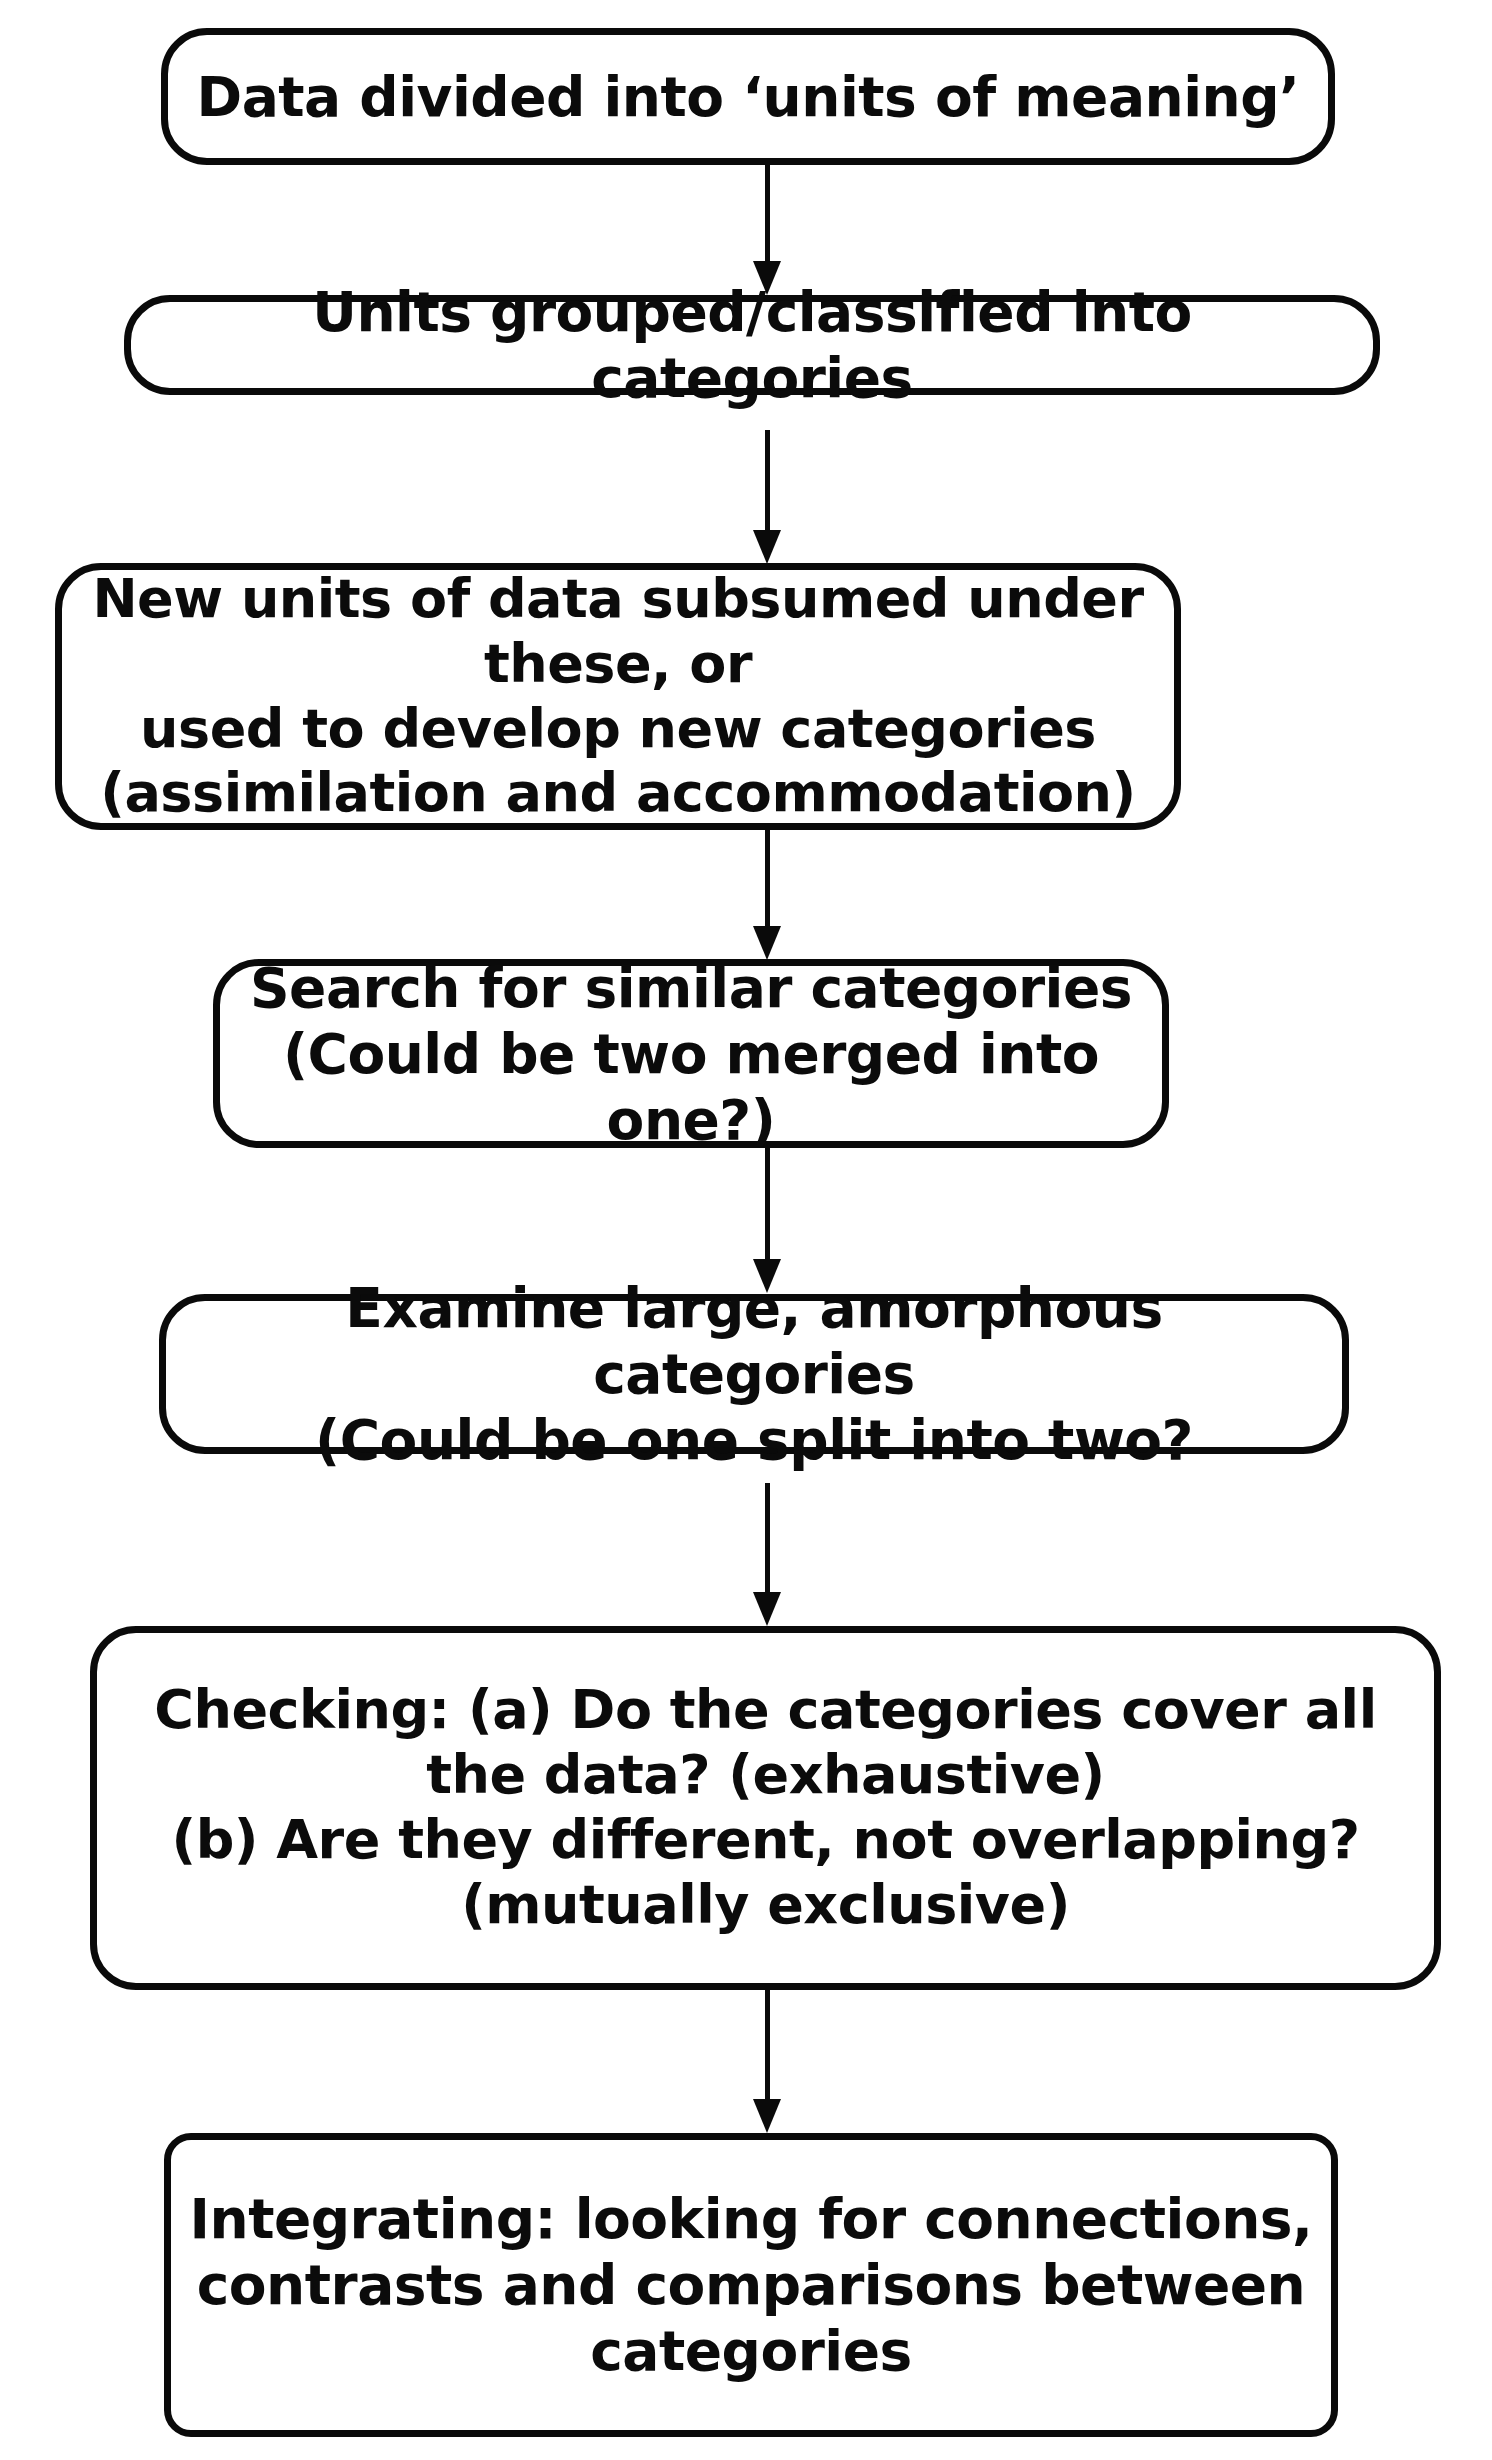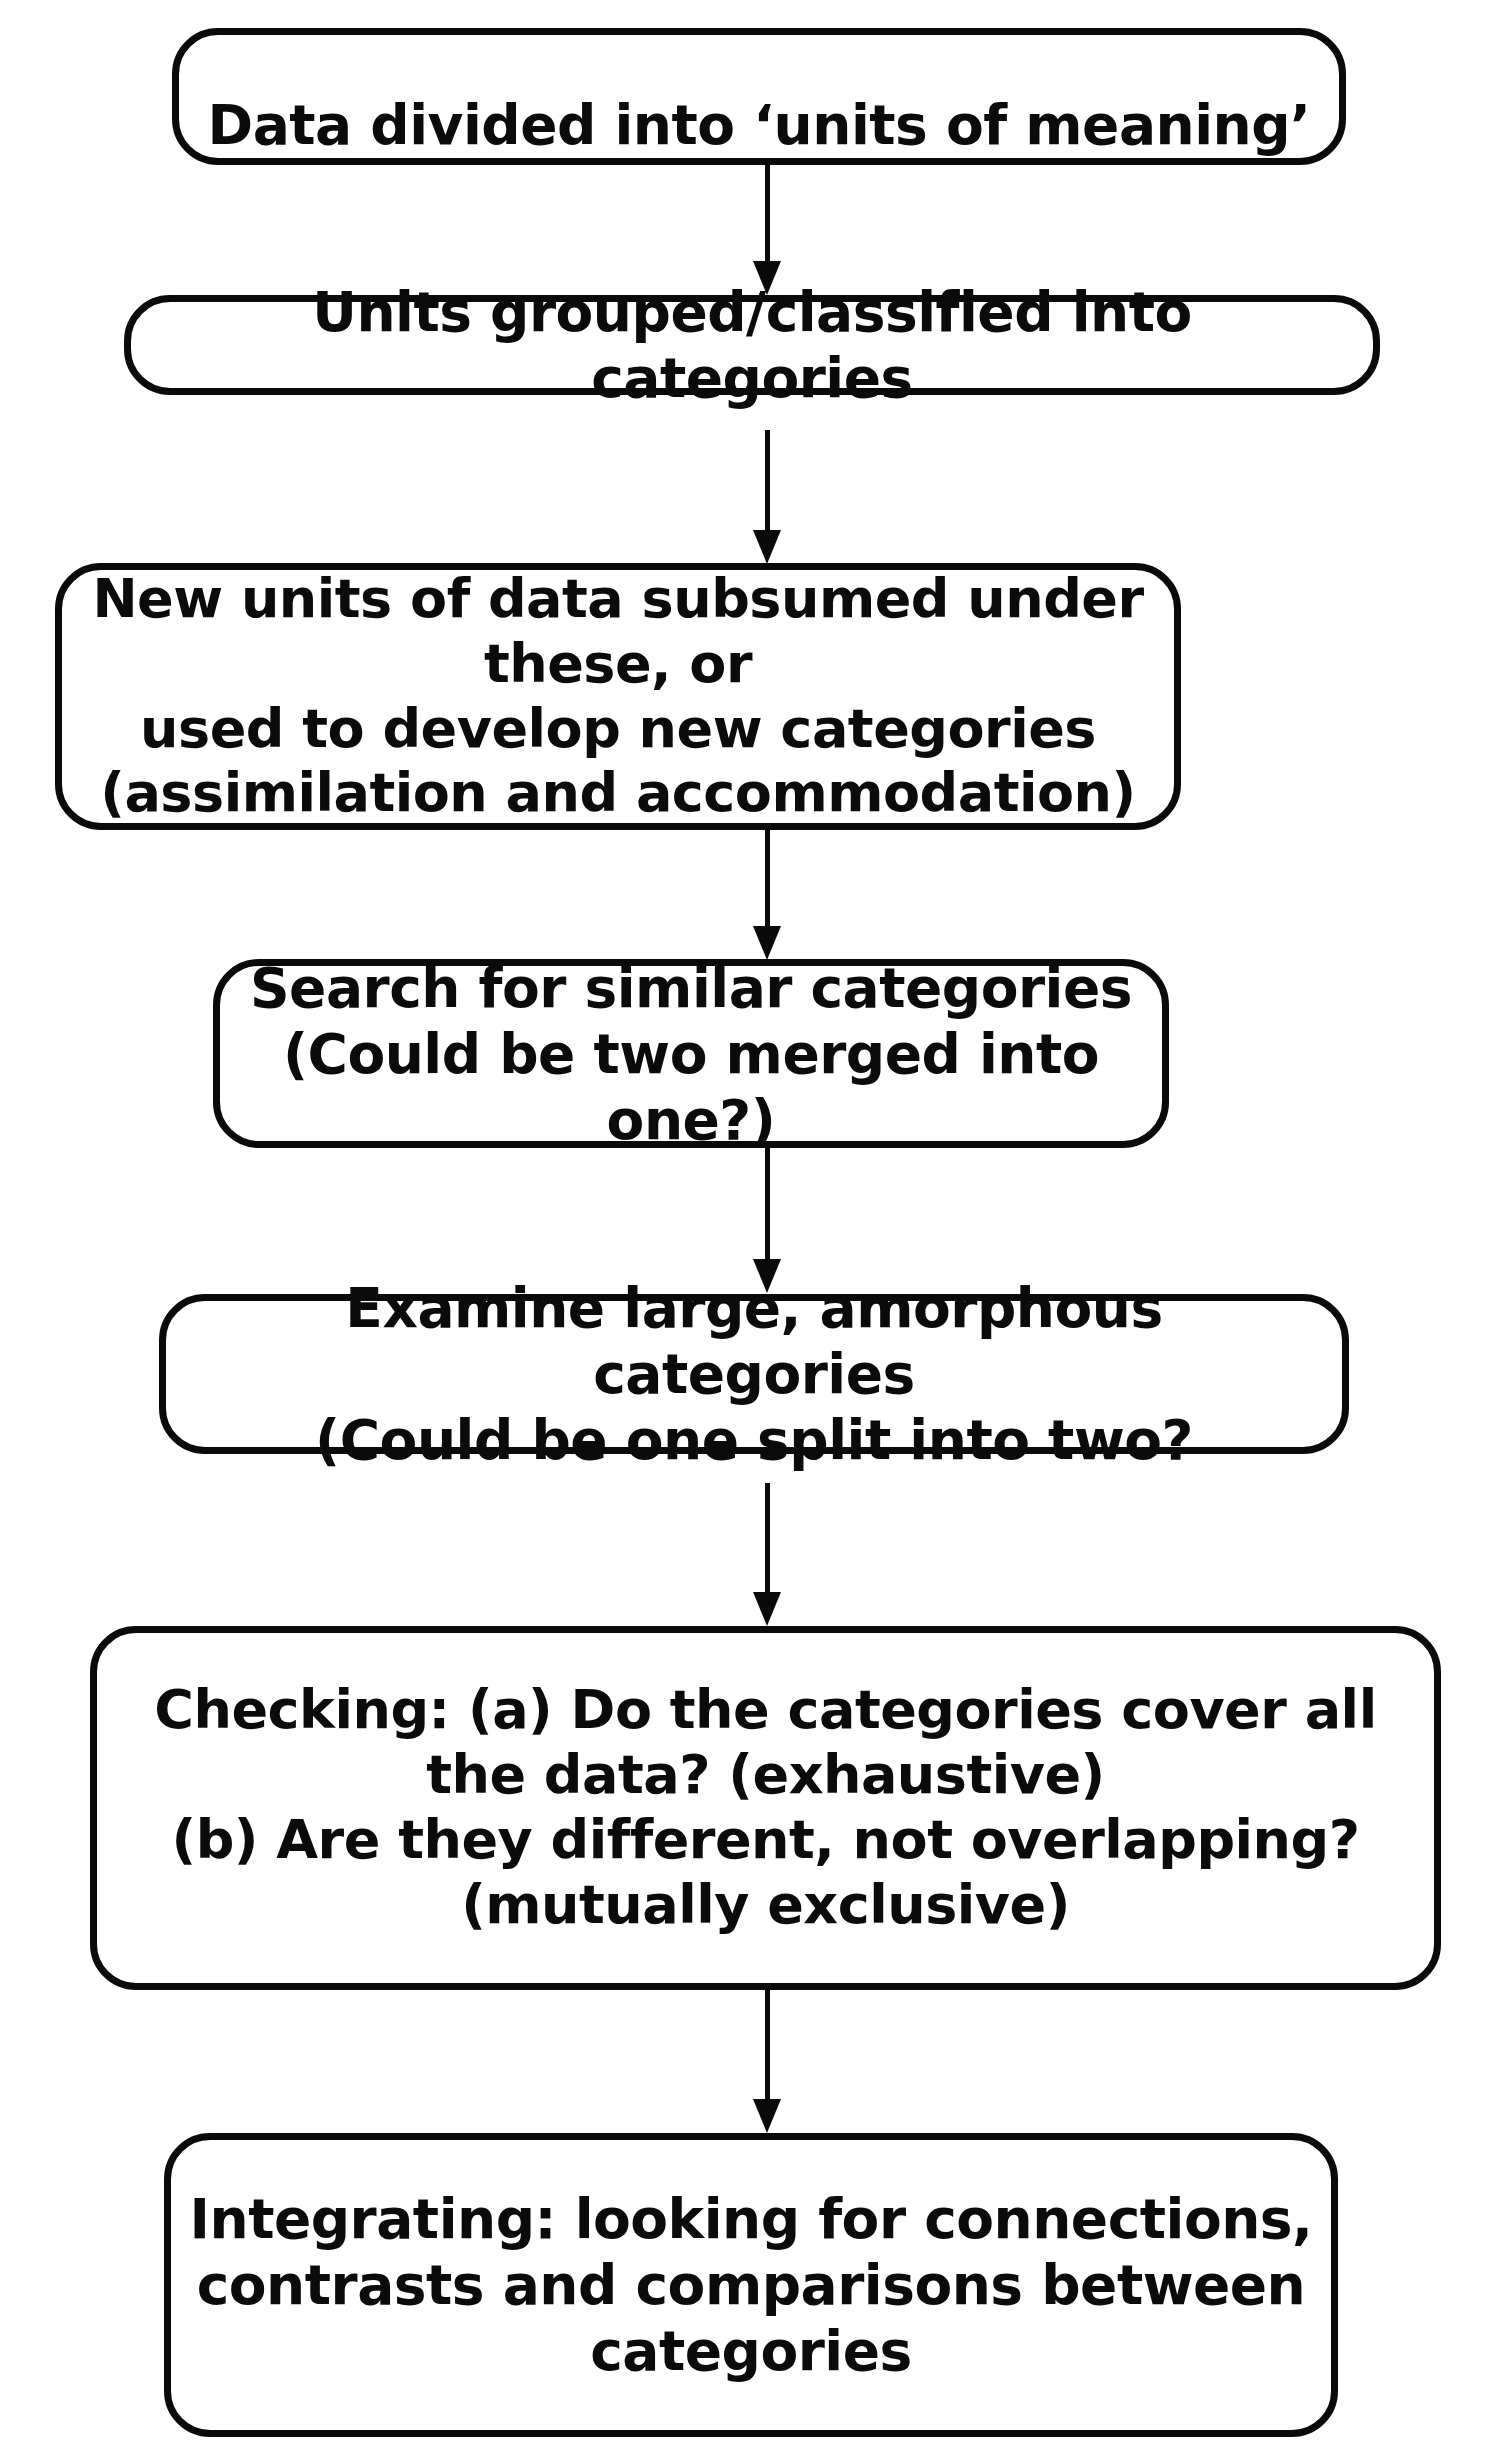--- a/index.html
+++ b/index.html
@@ -33,27 +33,27 @@
     font-family: "DejaVu Sans", "Liberation Sans", sans-serif;
     font-weight: bold;
     color: #0b0b0b;
     font-size: 55px;
     line-height: 1.20;
     letter-spacing: -0.5px;
     white-space: pre-line;
     padding: 0 16px;
   }
   
-  #node-1 { left: 172px; top: 28px;   width: 1174px; height: 137px; align-items: flex-end; }
+  #node-1 { left: 161px; top: 28px;   width: 1174px; height: 137px; }
   #node-2 { left: 124px; top: 295px;  width: 1256px; height: 100px; }
   #node-3 { left: 55px;  top: 563px;  width: 1126px; height: 267px; }
   #node-4 { left: 213px; top: 959px;  width: 956px; height: 189px; }
   #node-5 { left: 159px; top: 1294px; width: 1190px; height: 160px; }
   #node-6 { left: 90px;  top: 1626px; width: 1351px; height: 364px; }
-  #node-7 { left: 164px; top: 2133px; width: 1174px; height: 304px; }
+  #node-7 { left: 164px; top: 2133px; width: 1174px; height: 304px; border-radius: 27px; }
 
   #node-3 .flow-node-text,
   #node-6 .flow-node-text { font-size: 54px; }
   #node-7 .flow-node-text { font-size: 55px; }
 
   
   .flow-arrow {
     position: absolute;
     width: 60px;
     left: 737px;

